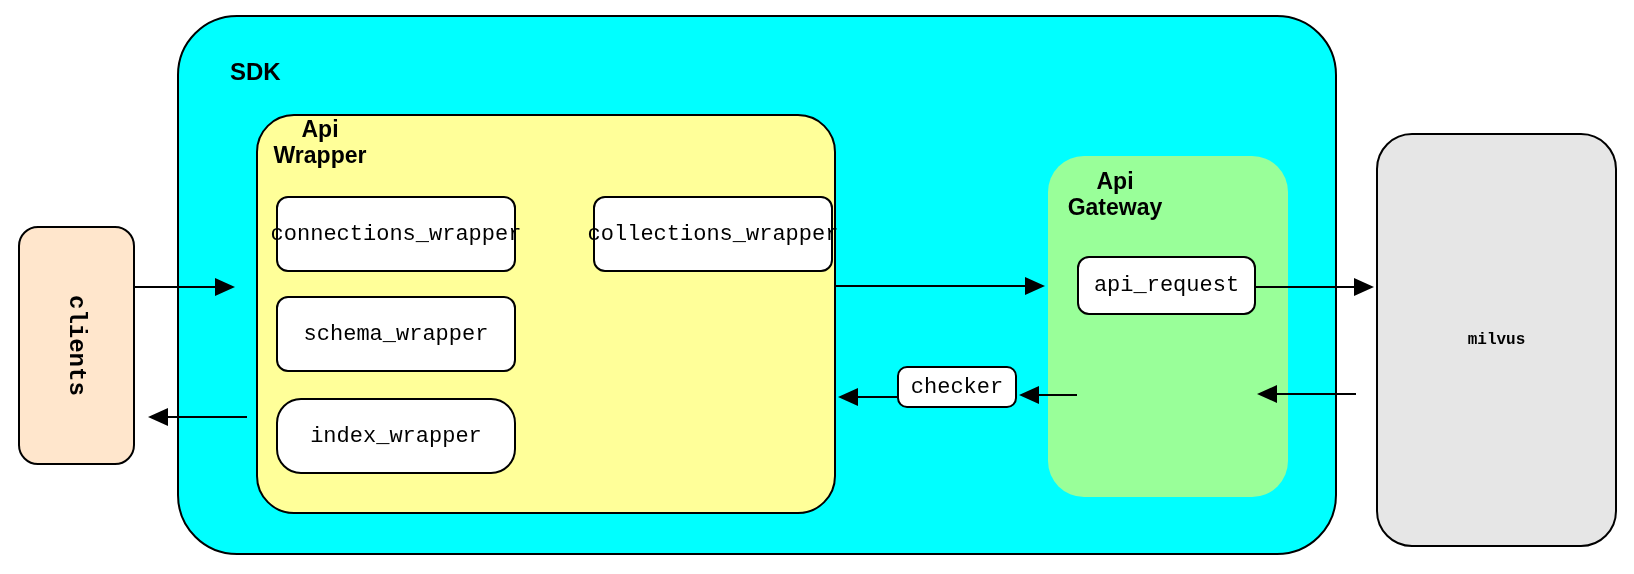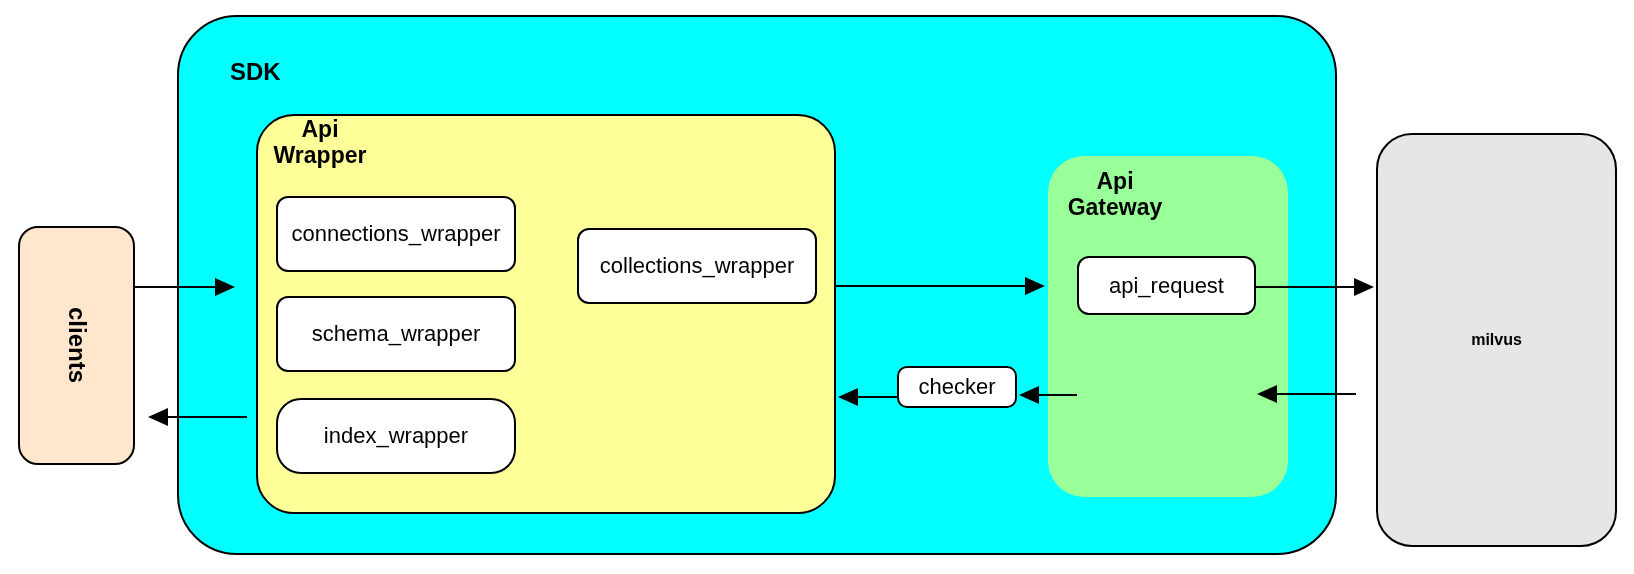--- a/index.html
+++ b/index.html
@@ -1,20 +1,20 @@
 <!DOCTYPE html>
 <html><head>
 <meta charset="utf-8">
 <style>
   html,body{margin:0;padding:0;background:#ffffff;}
   body{font-family:"Liberation Sans", sans-serif;}
   .canvas{position:relative;width:1634px;height:574px;background:#ffffff;overflow:hidden;}
 
   .box{position:absolute;box-sizing:border-box;border:2px solid #000;}
-  .flexc{display:flex;align-items:center;justify-content:center;}
+  .flexc{display:flex;align-items:center;justify-content:center;font-family:Liberation Mono, monospace;}
 
   
   .sdk{left:177px;top:15px;width:1160px;height:540px;background:#00FFFF;border-radius:60px;}
   .sdk-label{position:absolute;left:230px;top:42px;font-size:24px;font-weight:bold;color:#000;margin-top:16px;}
 
   .clients{left:18px;top:226px;width:117px;height:239px;background:#FFE6CC;border-radius:20px;}
   .clients-label{writing-mode:vertical-rl;font-size:24px;font-weight:bold;color:#000;}
 
   .api-wrapper{left:256px;top:114px;width:580px;height:400px;background:#FFFF99;border-radius:38px;}
   .aw-label{position:absolute;left:264px;top:116px;width:112px;text-align:center;
@@ -24,21 +24,21 @@
                background:#99FF99;border-radius:36px;}
   .ag-label{position:absolute;left:1058px;top:168px;width:114px;text-align:center;
             font-size:23px;font-weight:bold;line-height:26px;color:#000;white-space:pre-line;}
 
   .milvus{left:1376px;top:133px;width:241px;height:414px;background:#E6E6E6;border-radius:36px;}
   .milvus-label{font-size:16px;font-weight:bold;color:#000;}
 
   
   .node{background:#FFFFFF;border-radius:12px;font-size:22px;color:#000;}
   .w240{width:240px;height:76px;}
-  .colA{left:276px;} .colB{left:577px;margin-top:32px;}
+  .colA{left:276px;} .colB{left:593px;}
   .row1{top:196px;} .row2{top:296px;align-items:center;} .row3{top:398px;border-radius:25px;}
   .checker{left:897px;top:366px;width:120px;height:42px;border-radius:10px;}
   .gw-node{left:1077px;width:179px;height:59px;border-radius:12px;}
   .gwrow1{top:256px;} .gwrow2{top:366px;}
 
   
   .aline{position:absolute;height:2px;background:#000;}
   .ah{position:absolute;width:0;height:0;border-top:9px solid transparent;border-bottom:9px solid transparent;}
   .ah-r{border-left:20px solid #000;}
   .ah-l{border-right:20px solid #000;}

